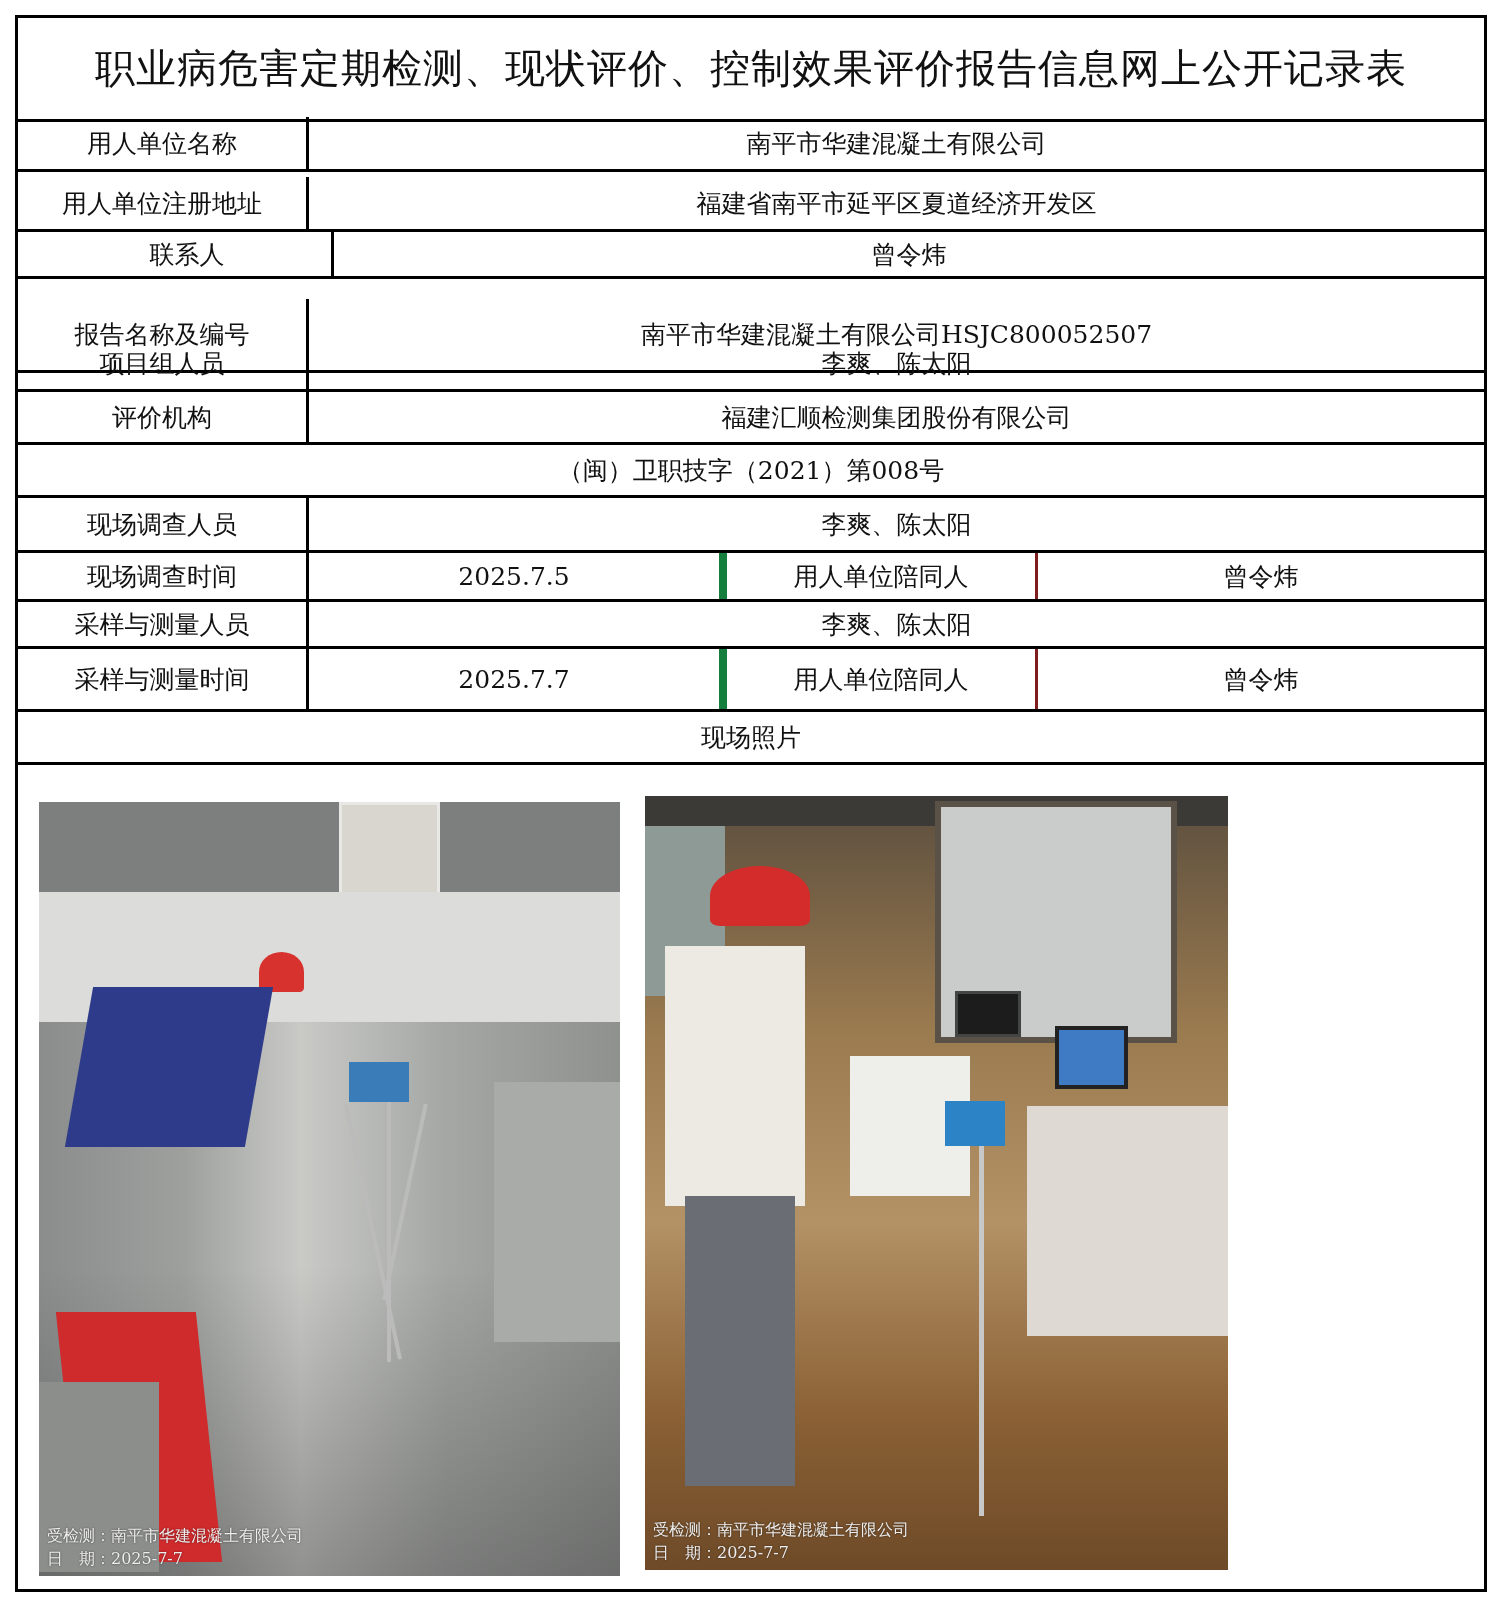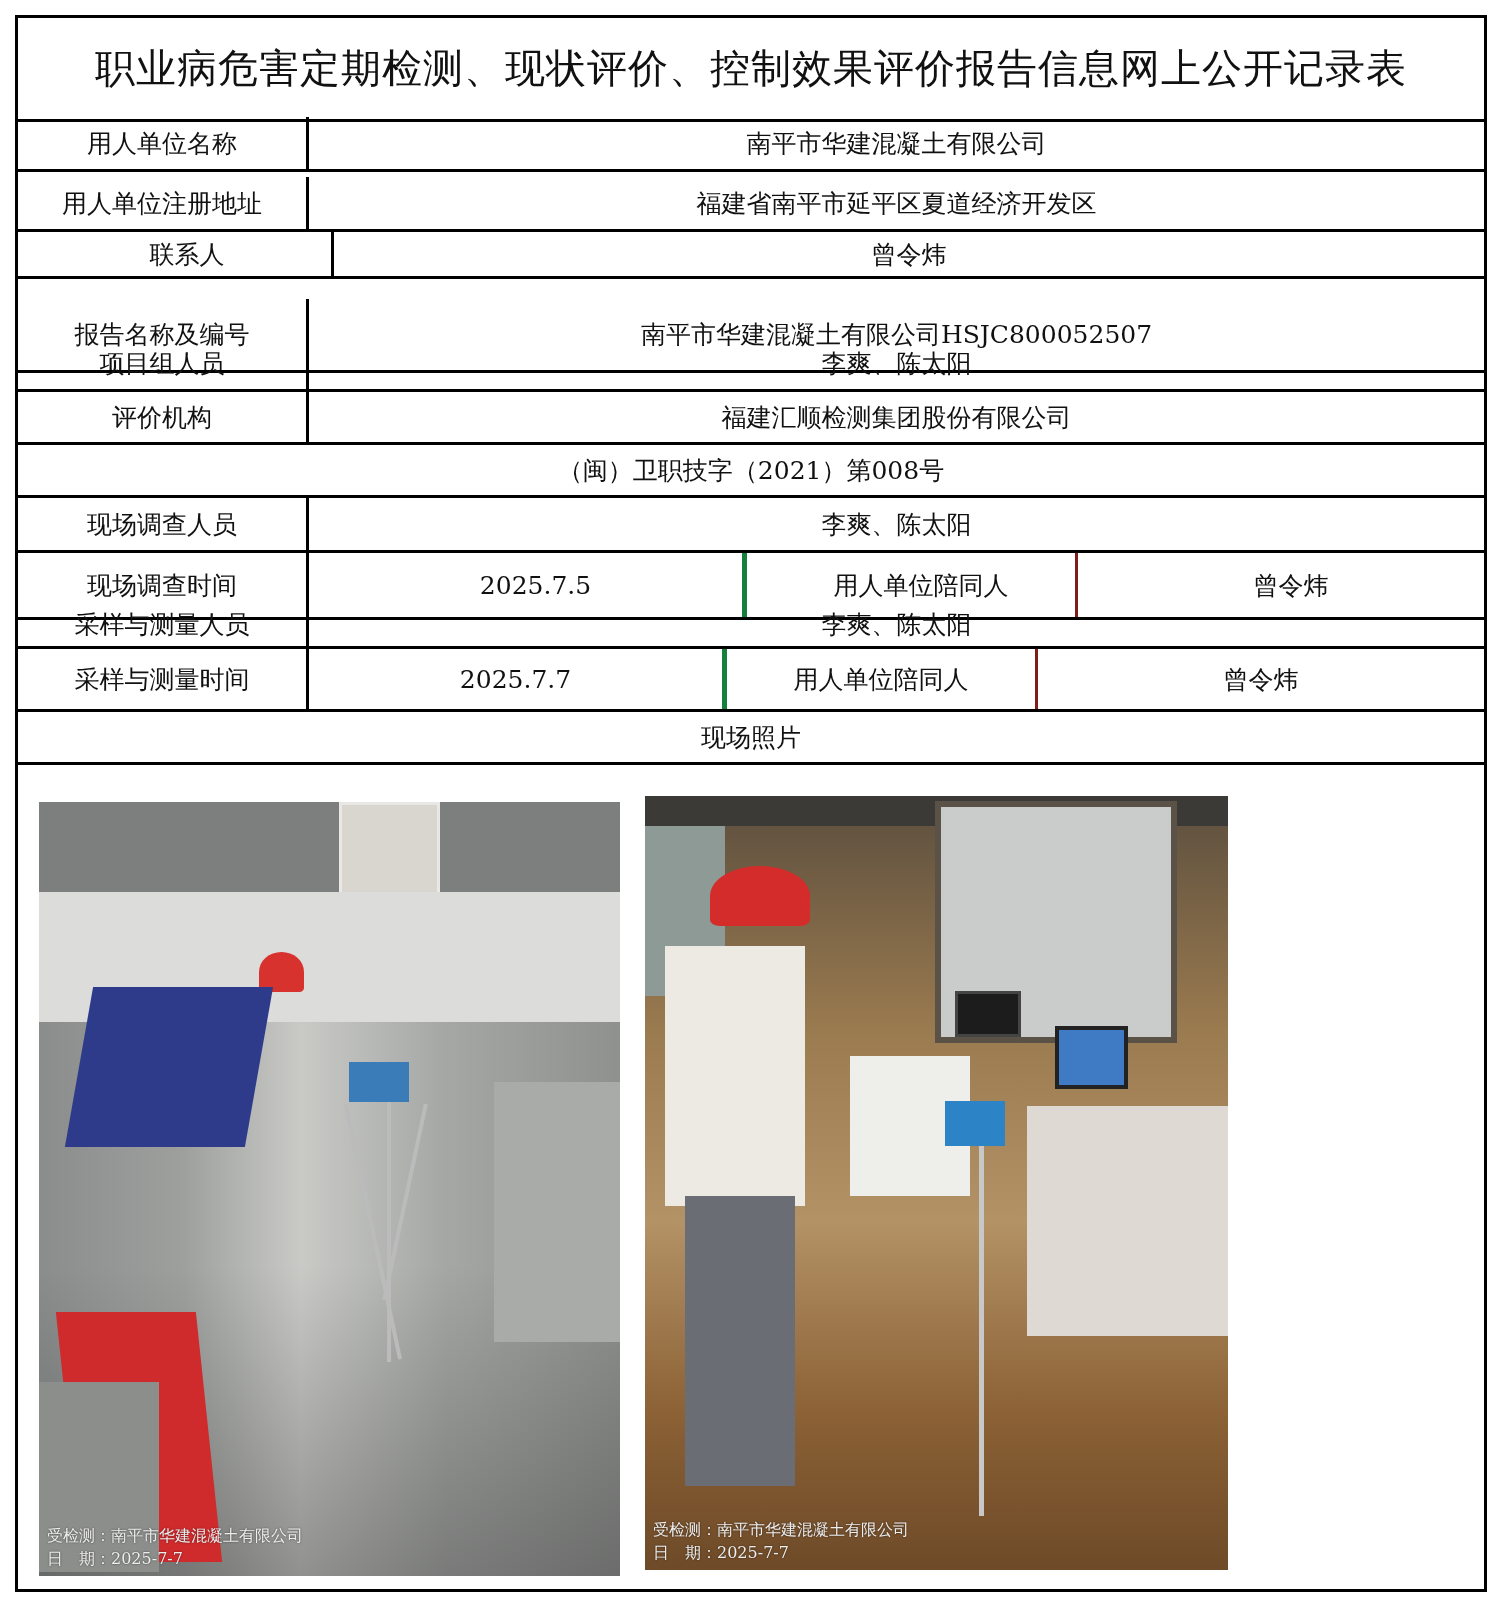--- a/index.html
+++ b/index.html
@@ -8,21 +8,21 @@
   .sheet { position: absolute; left: 15px; top: 15px; width: 1472px; height: 1577px;
            border: 3px solid #000; box-sizing: border-box; }
   .title { position: absolute; left: 0; top: 0; width: 1466px; height: 104px;
            display: flex; align-items: center; justify-content: center;
            font-size: 40px; letter-spacing: 1px; border-bottom: 3px solid #000; box-sizing: border-box; }
   .row { position: absolute; left: 0; width: 1466px; display: flex; border-bottom: 3px solid #000; box-sizing: border-box; }
   .cell { display: flex; align-items: center; justify-content: center; font-size: 25px;
           box-sizing: border-box; height: 100%; }
   .label { width: 291px; border-right: 3px solid #000; }
   .value { flex: 1; }
-  .c2 { width: 418px; border-right: 5px solid #15803d; }
+  .c2 { width: 418px; border-right: 8px solid #15803d; }
   .c3 { width: 311px; border-right: 3px solid #7f1d1d; }
   .c4 { flex: 1; }
   .photos { position: absolute; left: 0; top: 772px; width: 1466px; height: 1013px; }
   .photo { position: absolute; overflow: hidden; }
   .photo-1 { left: 21px; top: 12px; width: 581px; height: 774px;
     background:
       linear-gradient(180deg, rgba(0,0,0,0) 0%, rgba(0,0,0,0) 60%, rgba(40,40,40,0.35) 100%),
       linear-gradient(90deg, #8a8d8c 0%, #9ea09e 25%, #c9cac6 45%, #a5a7a5 70%, #8f918f 100%); }
   .photo-2 { left: 627px; top: 6px; width: 583px; height: 774px;
     background:
@@ -61,21 +61,21 @@
     <div class="cell label">评价机构</div>
     <div class="cell value">福建汇顺检测集团股份有限公司</div>
   </div>
   <div class="row" style="top:427px;height:53px;">
     <div class="cell value">（闽）卫职技字（2021）第008号</div>
   </div>
   <div class="row" style="top:480px;height:55px;">
     <div class="cell label">现场调查人员</div>
     <div class="cell value">李爽、陈太阳</div>
   </div>
-  <div class="row" style="top:535px;height:67px;gap:20px;">
+  <div class="row" style="top:535px;height:49px;">
     <div class="cell label">现场调查时间</div>
     <div class="cell c2">2025.7.5</div>
     <div class="cell c3">用人单位陪同人</div>
     <div class="cell c4">曾令炜</div>
   </div>
   <div class="row" style="top:584px;height:47px;">
     <div class="cell label">采样与测量人员</div>
     <div class="cell value">李爽、陈太阳</div>
   </div>
   <div class="row" style="top:631px;height:63px;">

